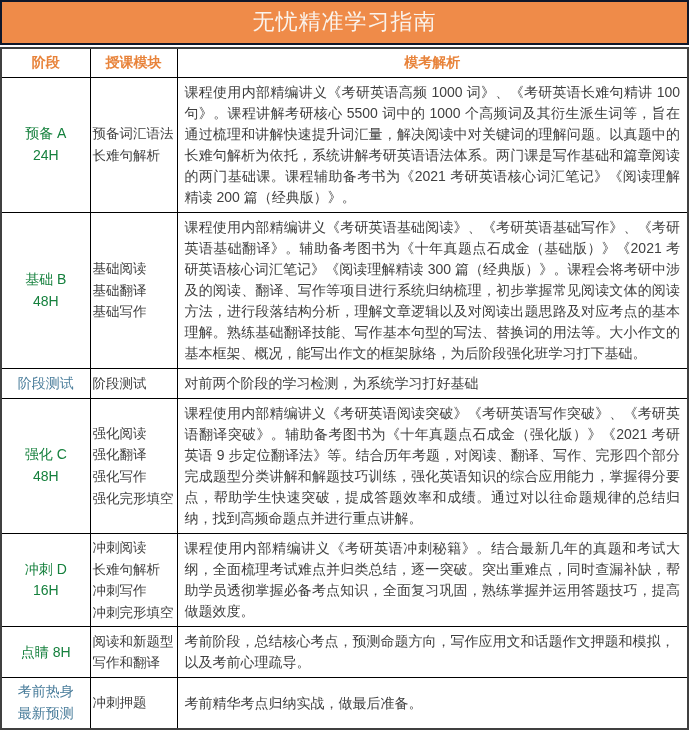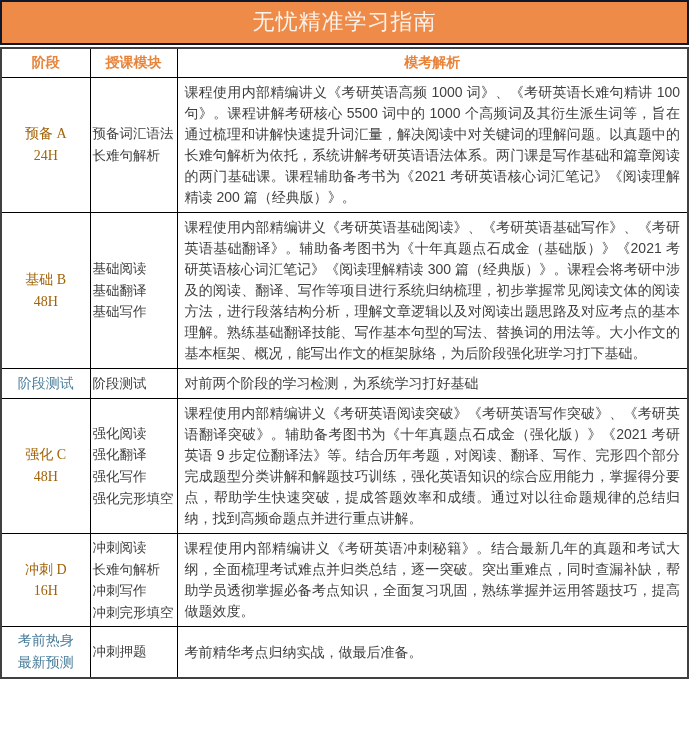--- a/index.html
+++ b/index.html
@@ -34,21 +34,21 @@
     padding: 5px 2px;
     text-align: center;
   }
   td.stage {
     text-align: center;
     font-size: 14px;
     white-space: pre-line;
     line-height: 1.55;
     padding: 3px 2px;
   }
-  .c-orange { color: #a16207; font-family: Liberation Serif, serif; }
+  .c-orange { color: #15803d; }
   .c-teal   { color: #4a7d9b; }
   td.modules {
     text-align: left;
     color: #3f3f3f;
     font-size: 13.5px;
     white-space: pre-line;
     line-height: 1.6;
     padding: 3px 2px;
   }
   td.intro {
@@ -113,20 +113,26 @@
       <tr>
         <td class="stage c-orange">冲刺 D
 16H</td>
         <td class="modules">冲刺阅读
 长难句解析
 冲刺写作
 冲刺完形填空</td>
         <td class="intro al-justify">课程使用内部精编讲义《考研英语冲刺秘籍》。结合最新几年的真题和考试大纲，全面梳理考试难点并归类总结，逐一突破。突出重难点，同时查漏补缺，帮助学员透彻掌握必备考点知识，全面复习巩固，熟练掌握并运用答题技巧，提高做题效度。</td>
       </tr>
       <tr>
+        <td class="stage c-orange">点睛 8H</td>
+        <td class="modules">阅读和新题型
+写作和翻译</td>
+        <td class="intro al-left">考前阶段，总结核心考点，预测命题方向，写作应用文和话题作文押题和模拟，以及考前心理疏导。</td>
+      </tr>
+      <tr>
         <td class="stage c-teal">考前热身
 最新预测</td>
         <td class="modules">冲刺押题</td>
         <td class="intro al-left">考前精华考点归纳实战，做最后准备。</td>
       </tr>
 
     </tbody>
   </table>
 
 </div>

